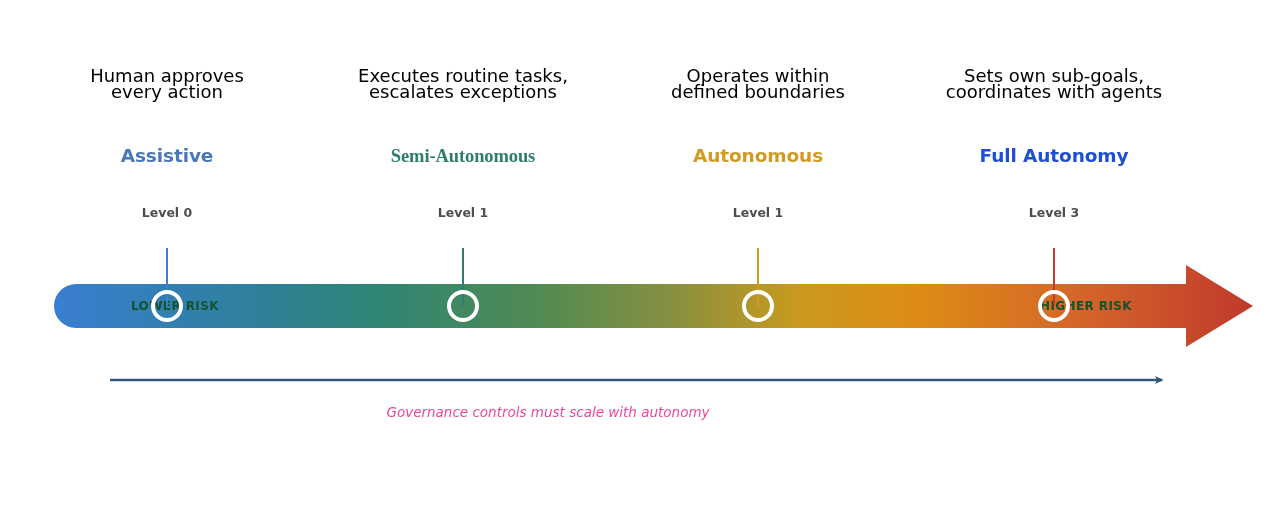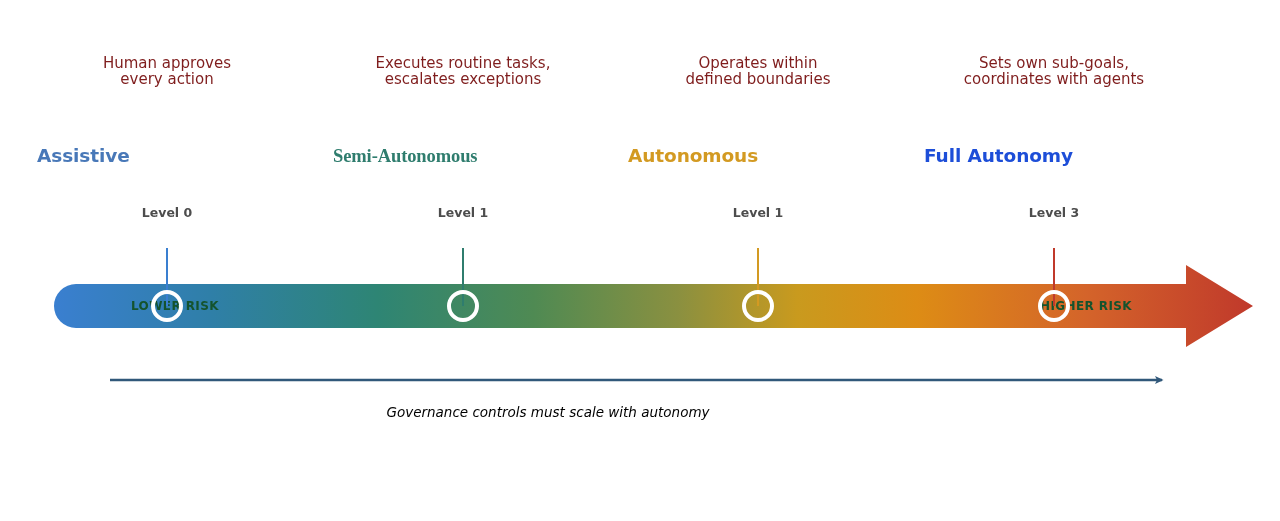--- a/index.html
+++ b/index.html
@@ -16,33 +16,33 @@
     overflow: hidden;
   }
   #canvas {
     position: relative;
     width: 1280px;
     height: 521px;
     background: #ffffff;
   }
   .stage-desc {
     position: absolute;
-    top: 56px;
+    top: 68px;
     width: 260px;
     text-align: center;
-    font-size: 15px;
+    font-size: 18px;
     line-height: 15.5px;
-    color: #7f1d1d;
+    color: #000000;
     white-space: pre-line;
   }
   .stage-title {
     position: absolute;
     top: 144px;
     width: 260px;
-    text-align: left;
+    text-align: center;
     font-size: 18.5px;
     font-weight: bold;
     line-height: 24px;
     letter-spacing: -0.1px;
   }
   .stage-level {
     position: absolute;
     top: 205px;
     width: 260px;
     text-align: center;
@@ -96,21 +96,21 @@
 
   
   .gov-caption {
     position: absolute;
     top: 403px;
     left: 0;
     width: 1096px;
     text-align: center;
     font-size: 13.5px;
     font-style: italic;
-    color: #000000;
+    color: #ec4899;
     line-height: 18px;
   }
 </style>
 </head>
 <body>
 
 <div id="canvas">
 
   <svg class="risk-arrow-wrap" width="1280" height="521" viewBox="0 0 1280 521" xmlns="http://www.w3.org/2000/svg">
     <defs>

